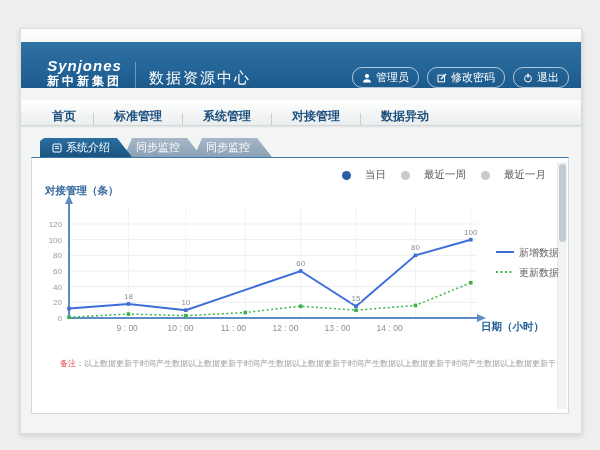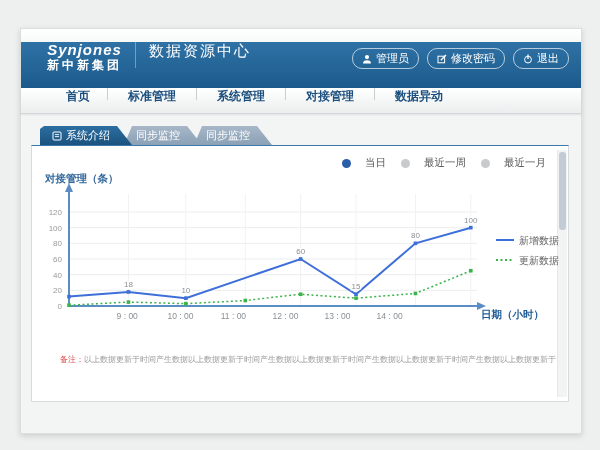--- a/index.html
+++ b/index.html
@@ -1,49 +1,49 @@
 <!DOCTYPE html>
 <html><head>
 <meta charset="utf-8">
 <style>
   html,body{margin:0;padding:0;}
   body{width:600px;height:450px;background:#eef0ef;font-family:"Liberation Sans","DejaVu Sans",sans-serif;overflow:hidden;position:relative;}
   .window{position:absolute;left:20px;top:28px;width:560px;height:404px;background:#f3f5f5;border:1px solid #dadedd;box-shadow:0 2px 6px rgba(0,0,0,.14);}
   .topstrip{height:13px;background:linear-gradient(#ffffff,#f7f9f9);}
   
-  .header{height:46px;background:linear-gradient(#2f72a5,#1c5a8c);display:flex;align-items:flex-start;color:#fff;}
+  .header{height:46px;background:linear-gradient(#2f72a5,#1c5a8c);display:flex;align-items:flex-end;color:#fff;}
   .logo{margin-left:26px;text-align:center;line-height:1.1;}
   .logo1{font-size:15px;font-weight:bold;font-style:italic;letter-spacing:1px;}
   .logo2{font-size:12px;font-weight:bold;letter-spacing:3px;}
   .hsep{width:1px;height:26px;background:rgba(255,255,255,.35);margin:0 13px;}
   .apptitle{font-size:15px;letter-spacing:2px;}
   .userbox{margin-left:auto;margin-right:12px;display:flex;gap:8px;align-items:center;margin-top:6px;}
   .pill{border:1px solid rgba(255,255,255,.65);border-radius:10px;padding:2px 9px;font-size:11px;display:flex;align-items:center;gap:4px;cursor:pointer;white-space:nowrap;}
   .pill svg{display:block;}
   
-  .nav{height:25px;background:linear-gradient(#ffffff,#ebeeee);border-bottom:1px solid #d2d6d8;box-shadow:0 1px 2px rgba(0,0,0,.08);display:flex;align-items:flex-start;padding-left:28px;position:relative;z-index:2;}
+  .nav{height:25px;background:linear-gradient(#ffffff,#ebeeee);border-bottom:1px solid #d2d6d8;box-shadow:0 1px 2px rgba(0,0,0,.08);display:flex;align-items:flex-end;padding-left:14px;position:relative;z-index:2;margin-top:12px;}
   .nav-item{width:88px;text-align:center;font-size:12px;font-weight:bold;color:#1b4f7e;cursor:pointer;}
   .nav-item.first{width:58px;}
   .nav-sep{width:1px;height:12px;background:#c9cdd0;}
   
   .content{position:relative;height:319px;}
   .tabs{position:absolute;left:18px;top:12px;display:flex;height:19px;z-index:1;}
   .tab{position:relative;color:#fff;font-size:11px;line-height:19px;padding:0 22px 0 12px;cursor:pointer;
        background:linear-gradient(#a7b7c8,#8ba1b5);
        clip-path:polygon(0 100%,8px 0,calc(100% - 15px) 0,100% 100%);margin-left:-8px;display:flex;align-items:center;gap:4px;}
   .tab.active{background:linear-gradient(#2c6ea1,#1a537f);clip-path:polygon(0 100%,0 3px,4px 0,calc(100% - 15px) 0,100% 100%);margin-left:1px;z-index:2;}
   .panel{position:absolute;left:10px;top:31px;width:538px;height:257px;background:#fff;border:1px solid #d7dadc;border-top:1px solid #3b79ab;box-sizing:border-box;}
   .radios{position:absolute;right:22px;top:10px;display:flex;gap:15px;z-index:3;}
   .radio{display:flex;align-items:center;gap:14px;font-size:10.5px;color:#555;cursor:pointer;}
   .dot{width:9px;height:9px;border-radius:50%;background:#c8cacc;}
   .dot.sel{background:#2a5ea8;}
   .ytitle{position:absolute;left:13px;top:26px;font-size:10.5px;font-weight:bold;color:#33689c;z-index:3;}
   .xtitle{position:absolute;left:449px;top:162px;font-size:10.5px;font-weight:bold;color:#1f5c96;z-index:3;}
   #chart-svg{position:absolute;left:0;top:0;z-index:1;}
-  .note{position:absolute;left:28px;top:208px;width:500px;font-size:8px;color:#9a9a9a;white-space:nowrap;overflow:hidden;letter-spacing:0;}
+  .note{position:absolute;left:28px;top:200px;width:500px;font-size:8px;color:#9a9a9a;white-space:nowrap;overflow:hidden;letter-spacing:0;}
   .notered{color:#e04b4b;}
   .sbar{position:absolute;right:1px;top:4px;bottom:4px;width:9px;background:#f2f3f3;border-left:1px solid #e7e9e9;}
   .sthumb{width:7px;height:78px;margin:2px auto 0;background:#c3ccd4;border-radius:3px;cursor:pointer;}
 </style>
 </head>
 <body>
 
 <div class="window">
   <div class="topstrip"></div>
 

